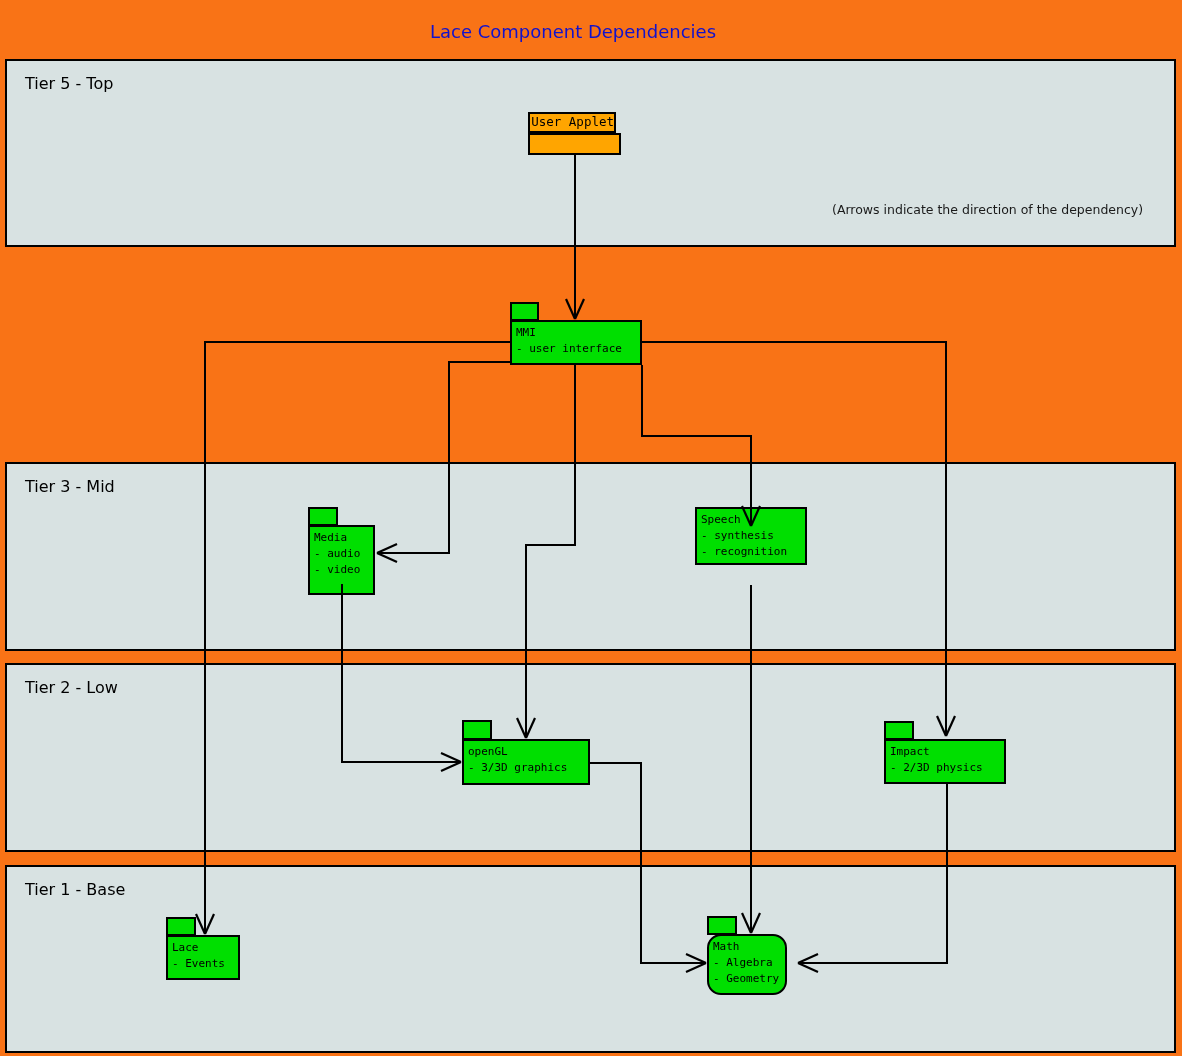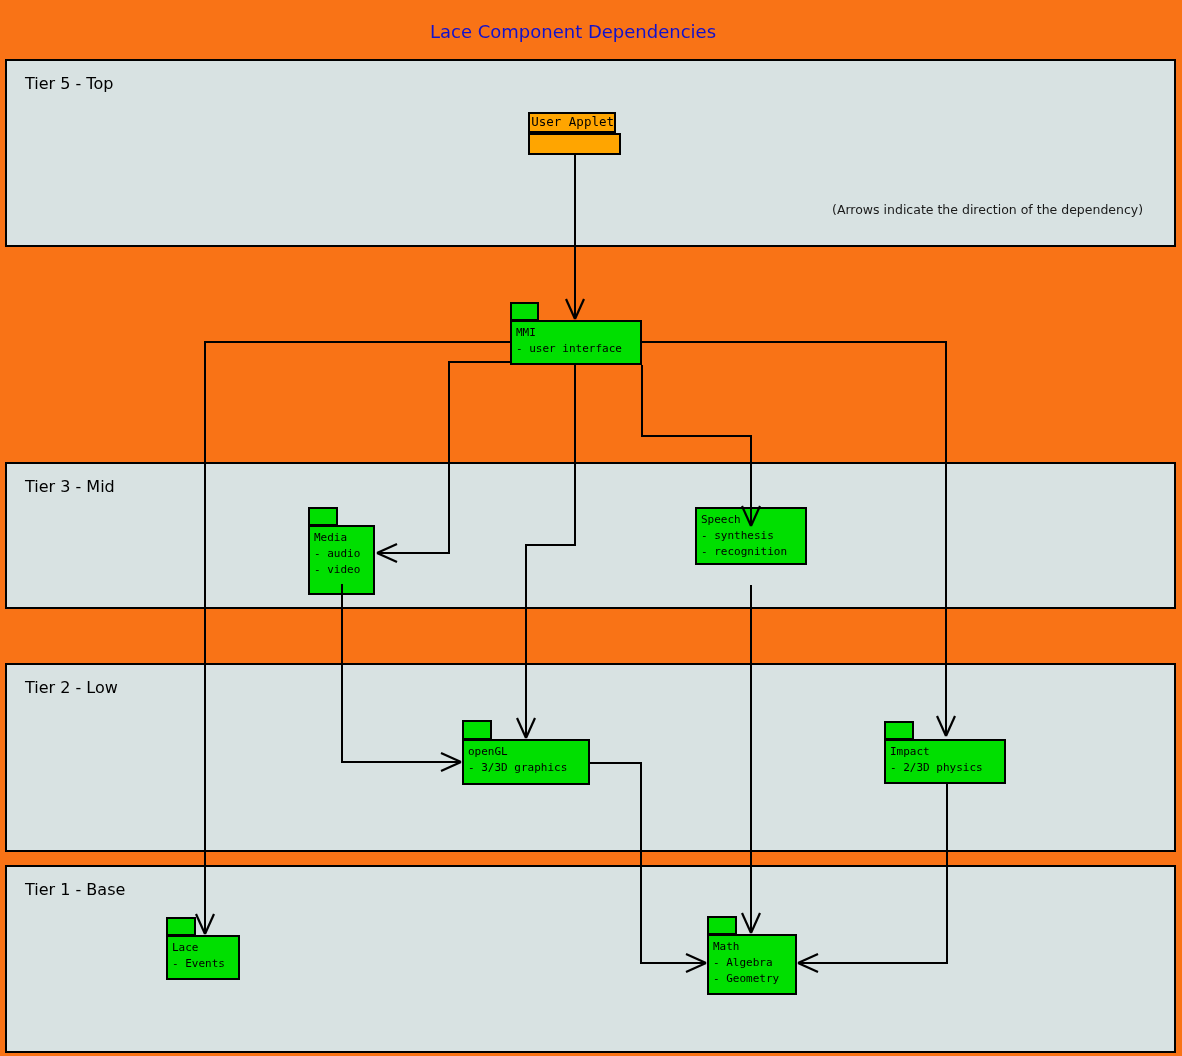--- a/index.html
+++ b/index.html
@@ -25,21 +25,21 @@
 </head>
 <body>
 
 <div class="stage">
 
   <div class="diagram-title">Lace Component Dependencies</div>
 
   <div class="tier" style="top:59px;height:188px;">
     <div class="tier-label">Tier 5 - Top</div>
   </div>
-  <div class="tier" style="top:462px;height:147px;">
+  <div class="tier" style="top:462px;height:189px;">
     <div class="tier-label">Tier 3 - Mid</div>
   </div>
   <div class="tier" style="top:663px;height:189px;padding-left:7px;">
     <div class="tier-label">Tier 2 - Low</div>
   </div>
   <div class="tier" style="top:865px;height:188px;">
     <div class="tier-label">Tier 1 - Base</div>
   </div>
 
   <div class="note">(Arrows indicate the direction of the dependency)</div>
@@ -79,21 +79,21 @@
     <div>- 2/3D physics</div>
   </div>
 
   <div class="tab" style="left:166px;top:917px;width:30px;height:19px;"></div>
   <div class="node-body" style="left:166px;top:935px;width:74px;height:45px;">
     <div>Lace</div>
     <div>- Events</div>
   </div>
 
   <div class="tab" style="left:707px;top:916px;width:30px;height:19px;"></div>
-  <div class="node-body" style="left:707px;top:934px;width:90px;height:61px;">
+  <div class="node-body" style="left:707px;top:934px;width:80px;height:61px;border-radius:14px;">
     <div>Math</div>
     <div>- Algebra</div>
     <div>- Geometry</div>
   </div>
 
   <svg class="wires" width="1182" height="1056">
       <polyline points="575,155 575,319" fill="none" stroke="#000" stroke-width="2"></polyline>
       <line x1="566" y1="299" x2="575" y2="319" stroke="#000" stroke-width="2.2"></line>
       <line x1="584" y1="299" x2="575" y2="319" stroke="#000" stroke-width="2.2"></line>
       <polyline points="510,342 205,342 205,934" fill="none" stroke="#000" stroke-width="2"></polyline>

